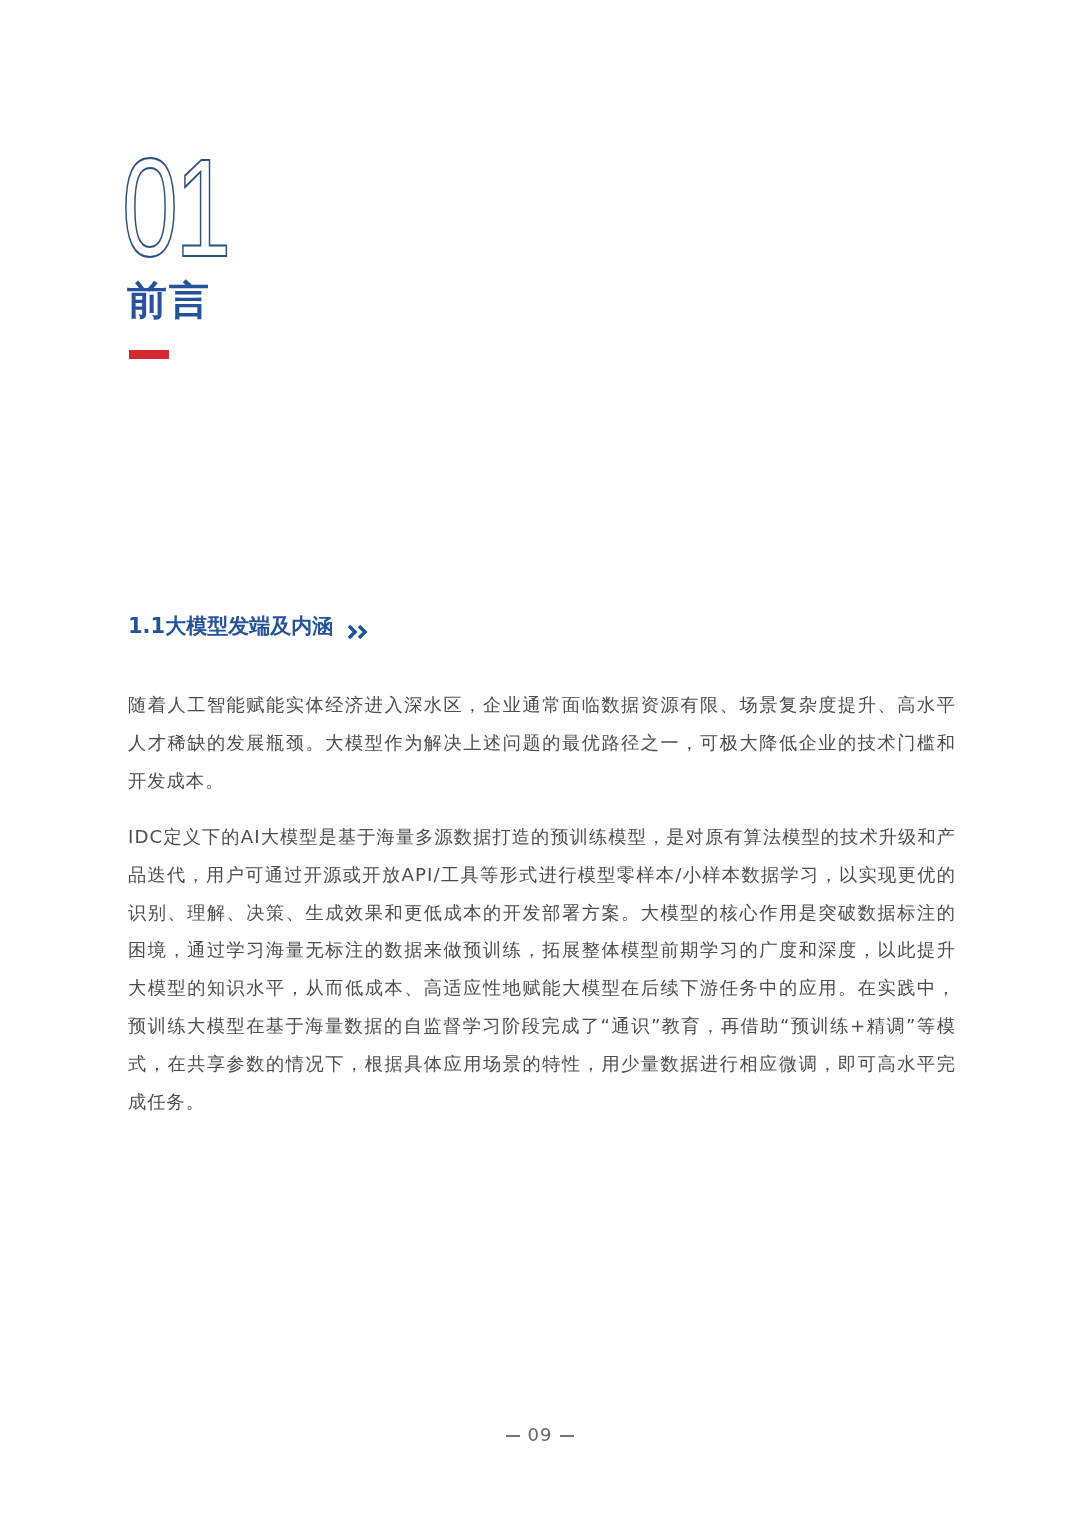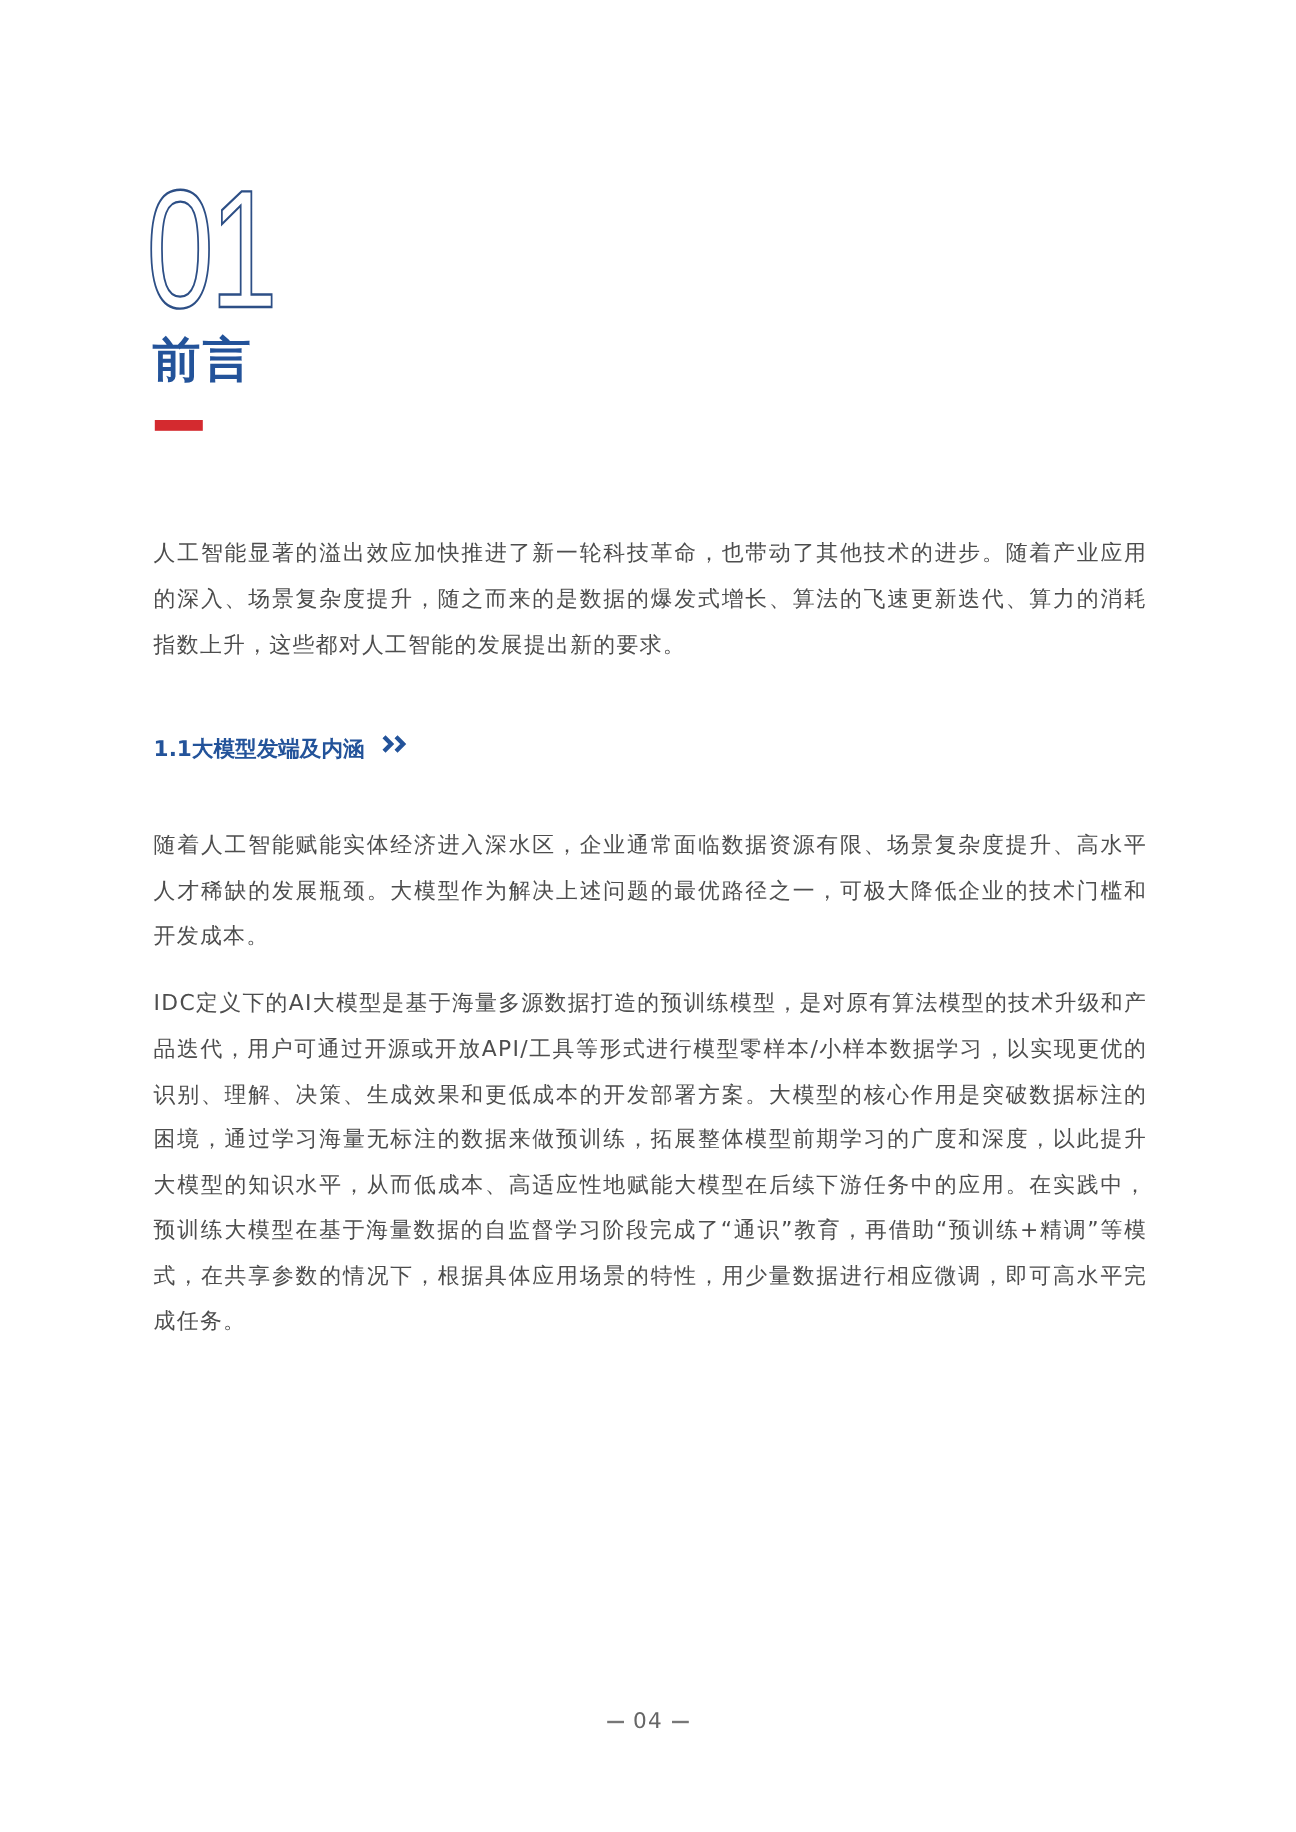--- a/index.html
+++ b/index.html
@@ -65,25 +65,25 @@
       text-align: justify;
       margin: 0;
     }
     .p1 { top: 443px; }
     .p2 { top: 686px; }
     .p3 { top: 818px; }
     .section-heading {
       position: absolute;
       left: 128px;
       top: 612px;
-      font-size: 18px;
+      font-size: 21px;
       font-weight: 700;
       color: #23539a;
       display: flex;
-      align-items: flex-start;
+      align-items: flex-end;
       gap: 14px;
     }
     .chev {
       display: inline-flex;
       align-items: center;
     }
     .page-number {
       position: absolute;
       left: 0;
       width: 1080px;
@@ -106,33 +106,32 @@
 <body>
 
 <div class="page">
 
   <div class="chapter-num">01</div>
 
   <div class="chapter-title">前言</div>
 
   <div class="red-bar"></div>
 
-  <p class="para p1">人工智能显著的溢出效应加快推进了新一轮科技革命，也带动了其他技术的进步。随着产业应用的深入、场景复杂度提升，随之而来的是数据的爆发式增长、算法的飞速更新迭代、算力的消耗指数上升，这些都对人工智能的发展提出新的要求。</p>
 
   <div class="section-heading">
     <span>1.1大模型发端及内涵</span>
     <span class="chev">
       <svg width="24" height="16" viewBox="0 0 24 16">
         <path d="M2 2 L8 8 L2 14" fill="none" stroke="#23539a" stroke-width="3.6" stroke-linejoin="miter"></path>
         <path d="M12 2 L18 8 L12 14" fill="none" stroke="#23539a" stroke-width="3.6" stroke-linejoin="miter"></path>
       </svg>
     </span>
   </div>
 
   <p class="para p2">随着人工智能赋能实体经济进入深水区，企业通常面临数据资源有限、场景复杂度提升、高水平人才稀缺的发展瓶颈。大模型作为解决上述问题的最优路径之一，可极大降低企业的技术门槛和开发成本。</p>
 
   <p class="para p3">IDC定义下的AI大模型是基于海量多源数据打造的预训练模型，是对原有算法模型的技术升级和产品迭代，用户可通过开源或开放API/工具等形式进行模型零样本/小样本数据学习，以实现更优的识别、理解、决策、生成效果和更低成本的开发部署方案。大模型的核心作用是突破数据标注的困境，通过学习海量无标注的数据来做预训练，拓展整体模型前期学习的广度和深度，以此提升大模型的知识水平，从而低成本、高适应性地赋能大模型在后续下游任务中的应用。在实践中，预训练大模型在基于海量数据的自监督学习阶段完成了“通识”教育，再借助“预训练+精调”等模式，在共享参数的情况下，根据具体应用场景的特性，用少量数据进行相应微调，即可高水平完成任务。</p>
 
   <div class="page-number">
-    <span class="dash"></span><span>04</span><span class="dash"></span>
+    <span class="dash"></span><span>09</span><span class="dash"></span>
   </div>
 
 </div>
 
 </body></html>

